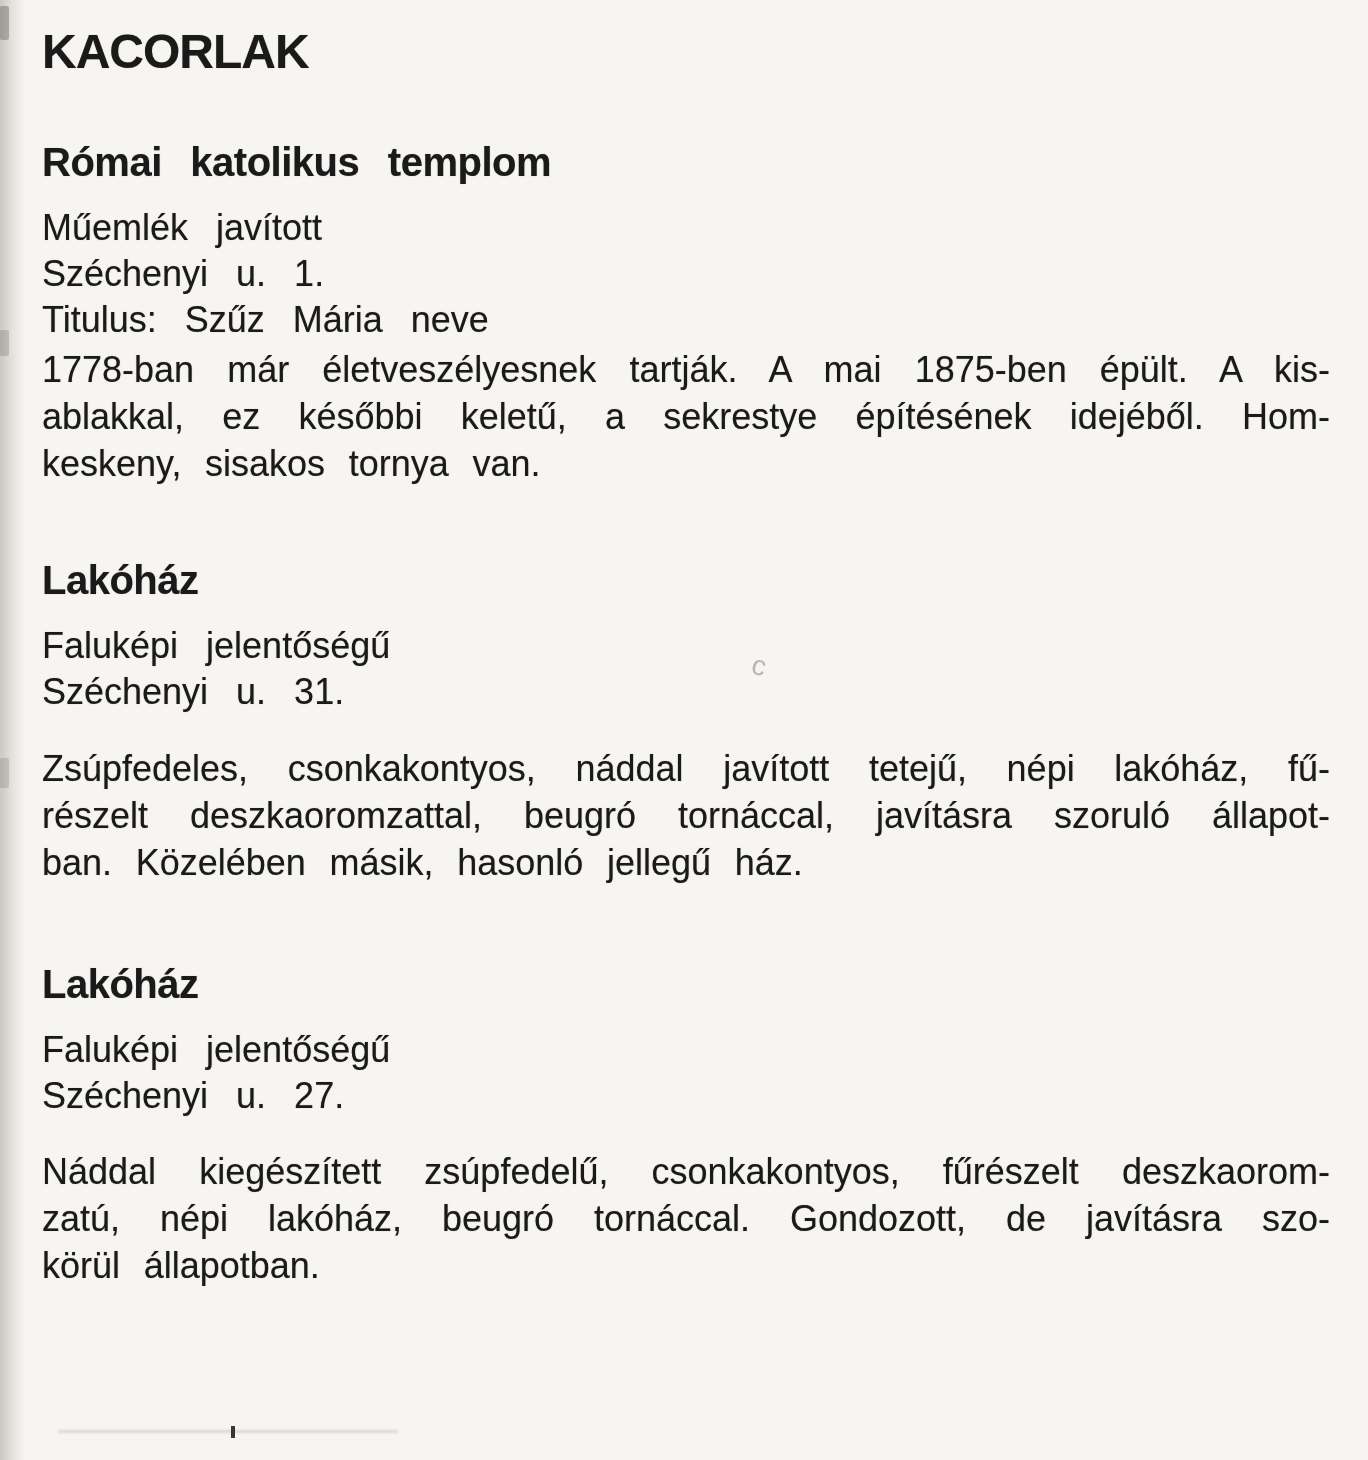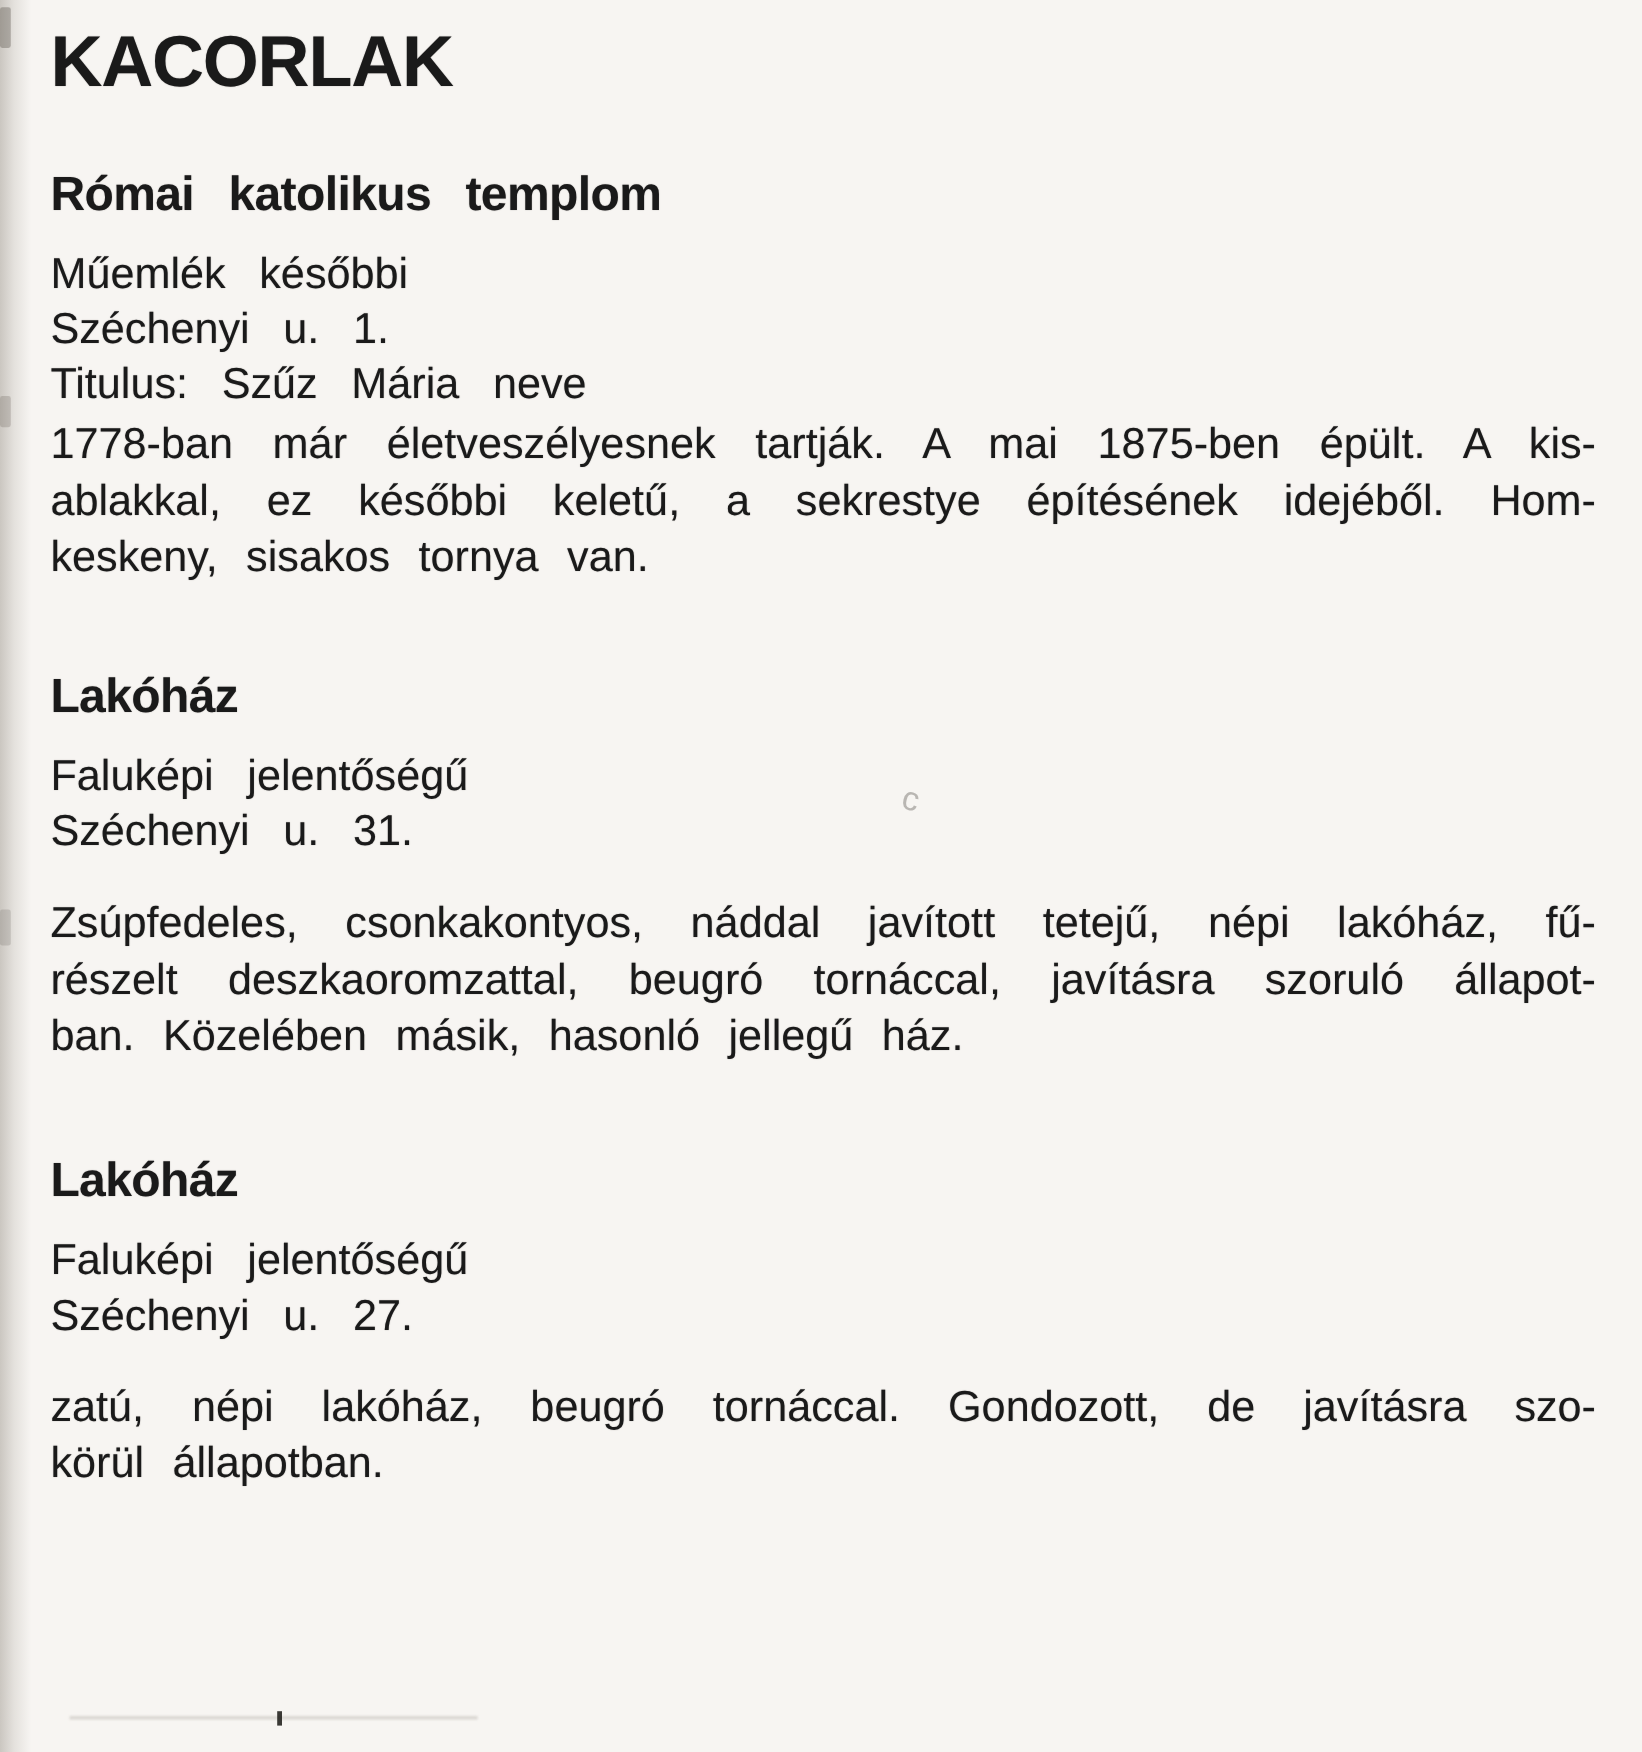--- a/index.html
+++ b/index.html
@@ -43,21 +43,21 @@
   .edge-blob.b3 { top: 758px;  height: 30px; background: rgba(80,74,66,0.18); }
 
   .page {
     position: relative;
     padding: 26px 38px 0 42px;
     text-shadow: 0 0 1px rgba(25,22,20,0.38);
   }
 
   .doc-title {
     margin: 0;
-    font-size: 60px;
+    font-size: 48px;
     line-height: 52px;
     font-weight: bold;
     letter-spacing: -1px;
     word-spacing: 0.2em;
   }
 
   .section-heading {
     margin: 0;
     font-size: 40px;
     line-height: 44px;
@@ -126,21 +126,21 @@
 <div class="edge-blob b2"></div>
 <div class="edge-blob b3"></div>
 
 <div class="page">
 
   <h1 class="doc-title">KACORLAK</h1>
 
   <section>
     <h2 class="section-heading heading-1">Római katolikus templom</h2>
     <div class="meta">
-      <span class="line">Műemlék későbbi</span>
+      <span class="line">Műemlék javított</span>
       <span class="line">Széchenyi u. 1.</span>
       <span class="line">Titulus: Szűz Mária neve</span>
     </div>
     <p class="para para-2">
       <span class="line j">1778-ban már életveszélyesnek tartják. A mai 1875-ben épült. A kis-</span>
       <span class="line j">ablakkal, ez későbbi keletű, a sekrestye építésének idejéből. Hom-</span>
       <span class="line">keskeny, sisakos tornya van.</span>
     </p>
   </section>
 
@@ -157,20 +157,21 @@
     </p>
   </section>
 
   <section>
     <h2 class="section-heading heading-3">Lakóház</h2>
     <div class="meta">
       <span class="line">Faluképi jelentőségű</span>
       <span class="line">Széchenyi u. 27.</span>
     </div>
     <p class="para para-4">
+      <span class="line j">Náddal kiegészített zsúpfedelű, csonkakontyos, fűrészelt deszkaorom-</span>
       <span class="line j">zatú, népi lakóház, beugró tornáccal. Gondozott, de javításra szo-</span>
       <span class="line">körül állapotban.</span>
     </p>
   </section>
 
 </div>
 
 <span class="smudge-curl">c</span>
 <div class="bottom-smudge"></div>
 <div class="bottom-tick"></div>

